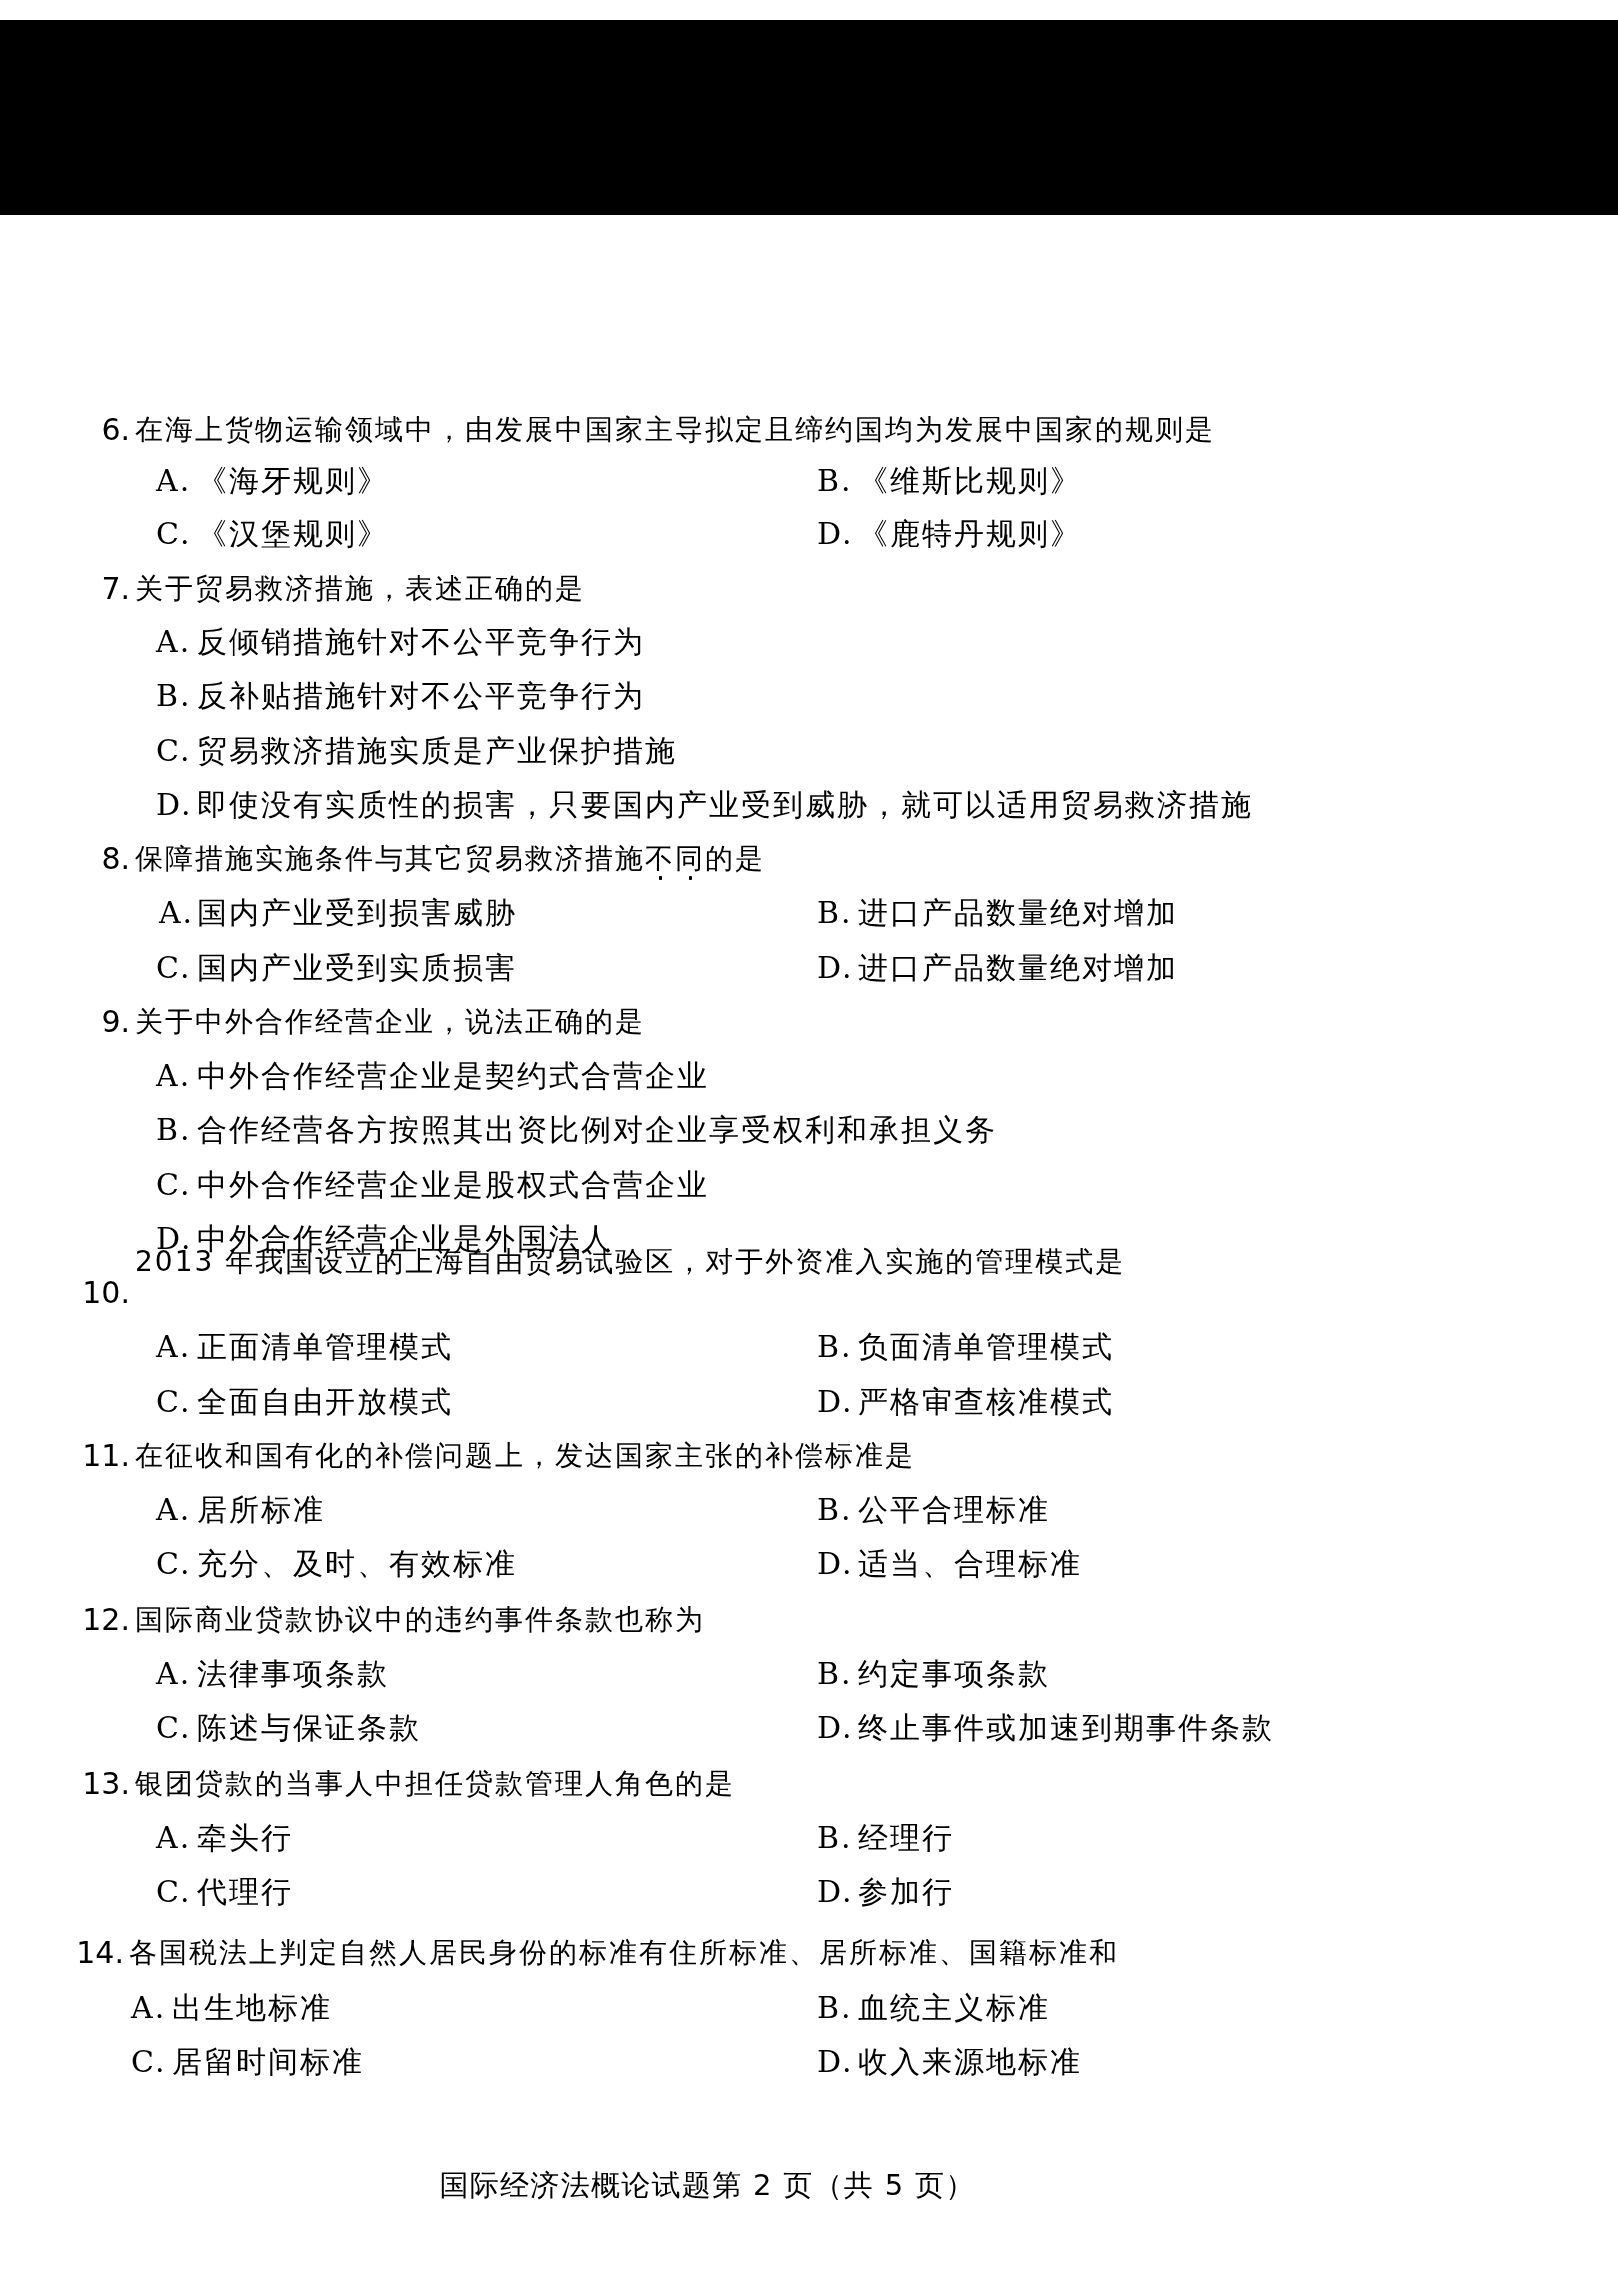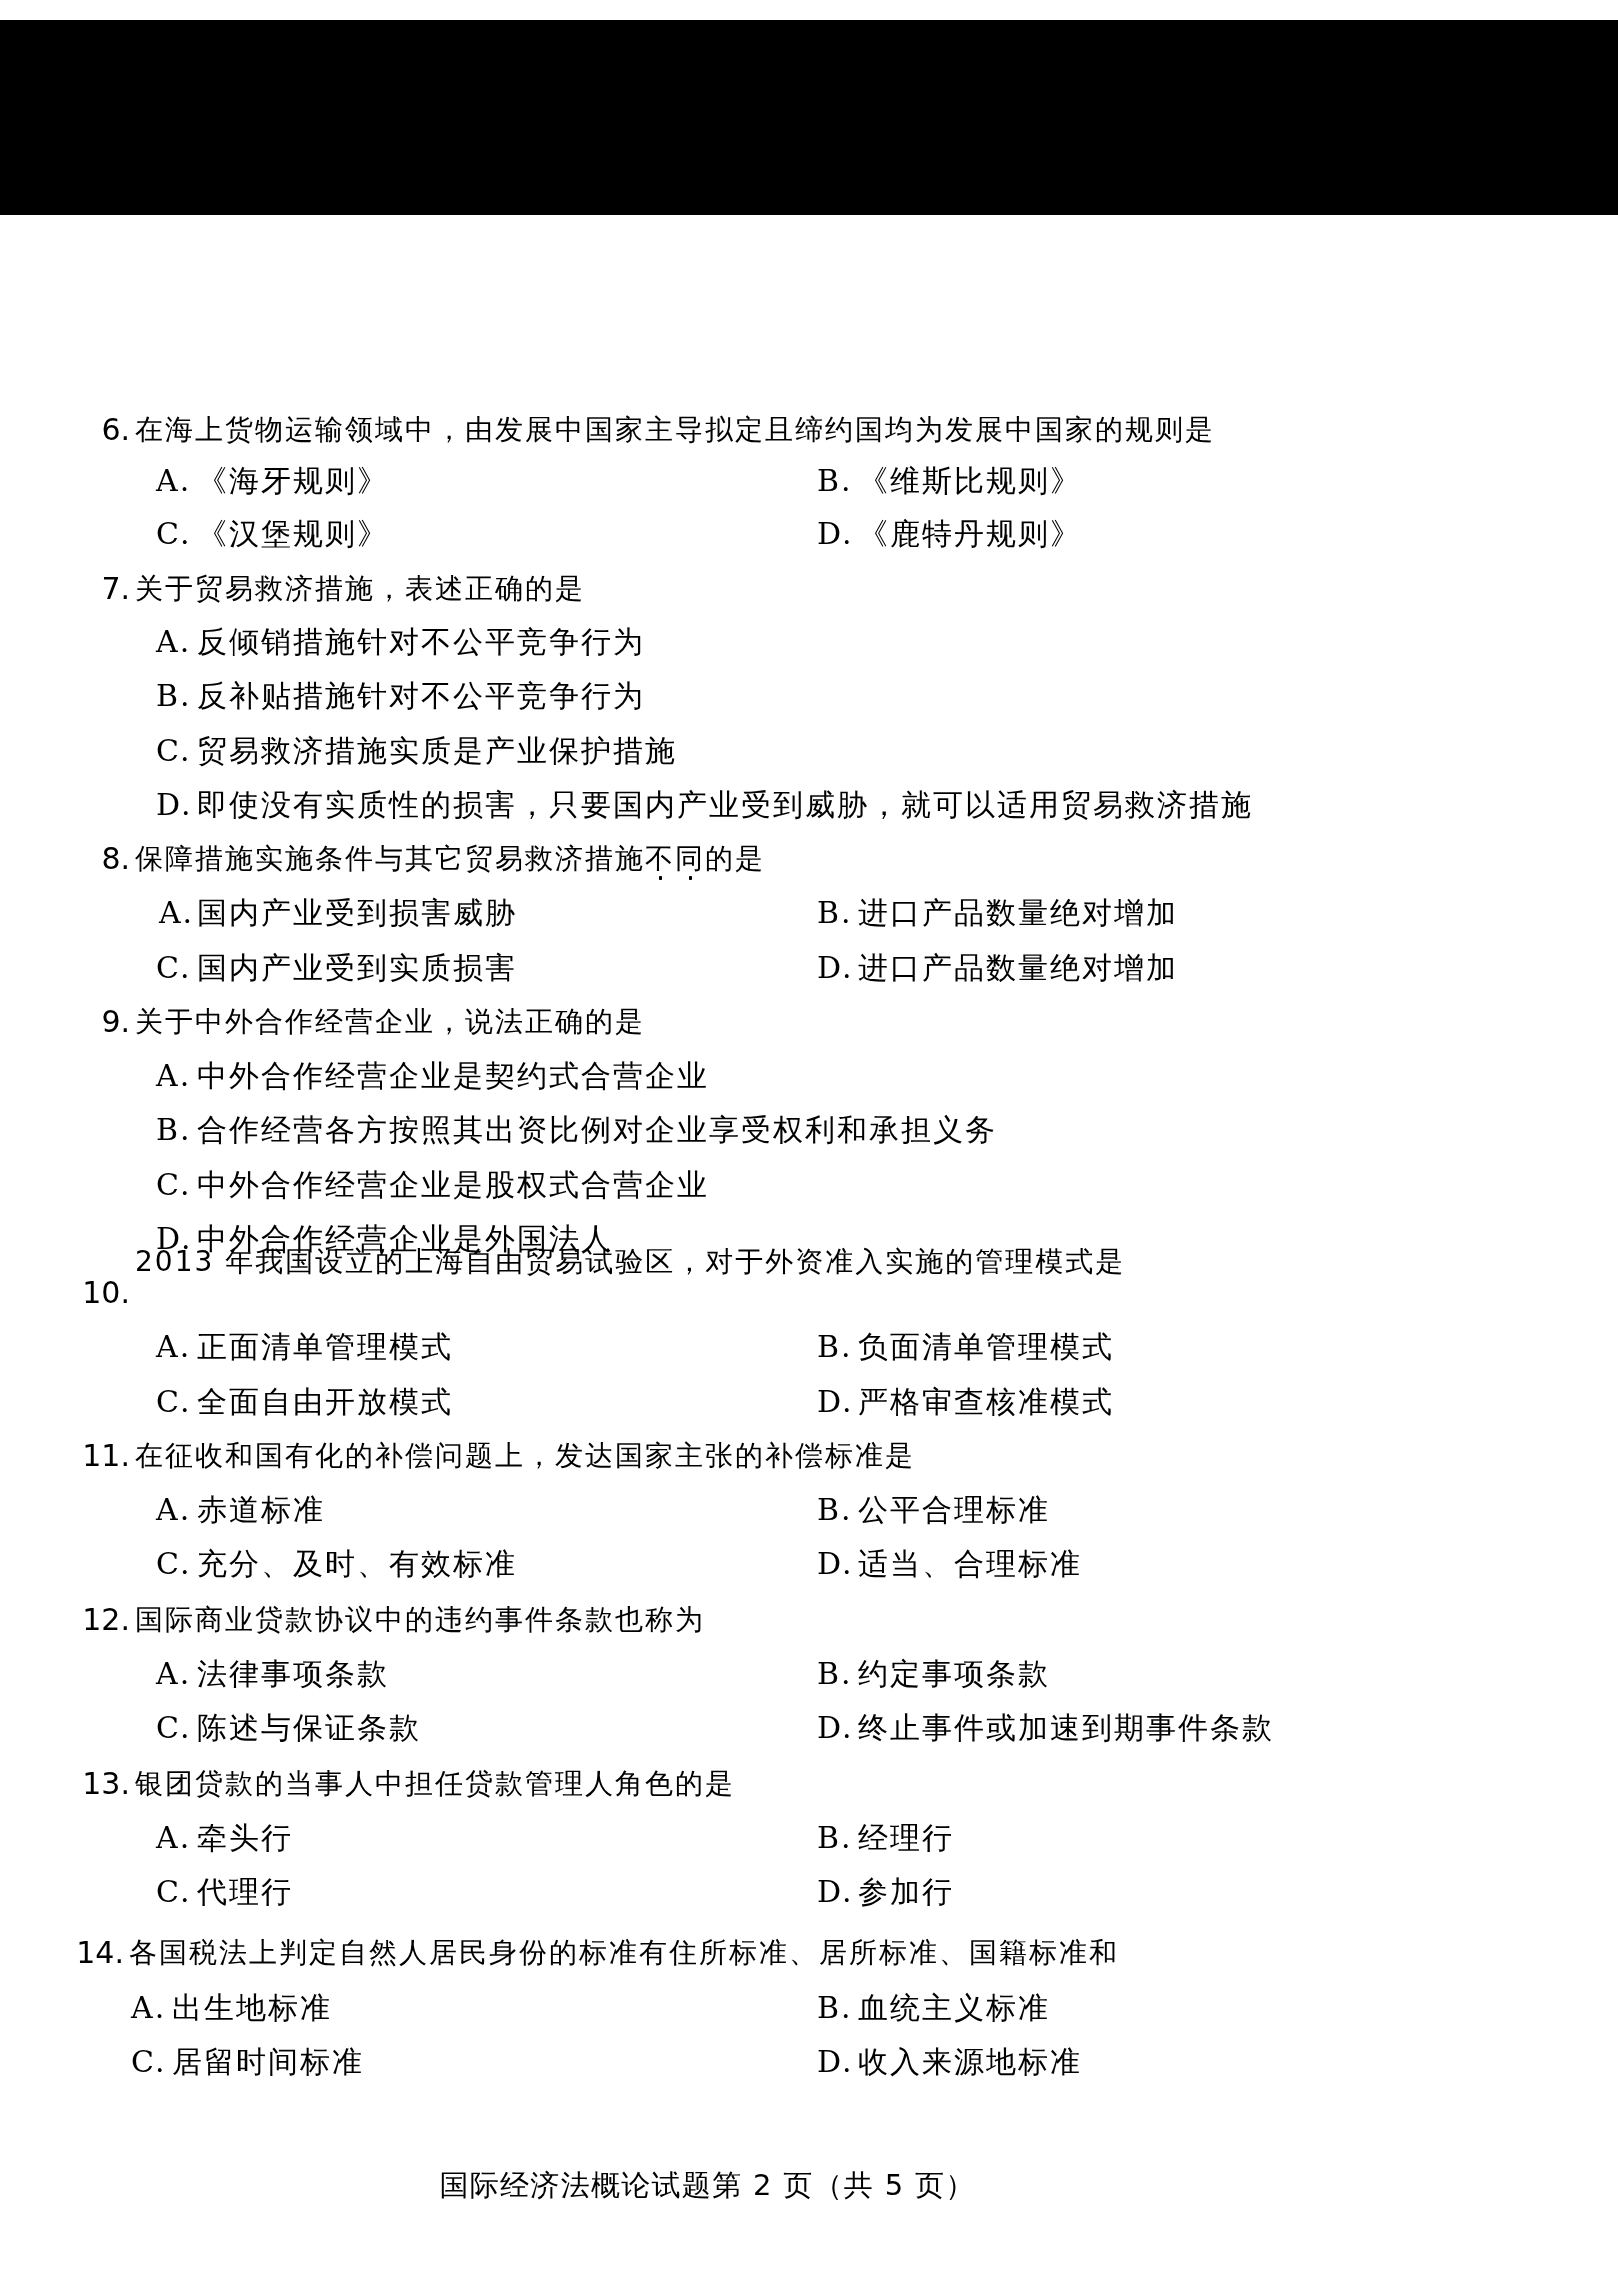--- a/index.html
+++ b/index.html
@@ -137,21 +137,21 @@
     <div class="qtext" style="top:1242px;">2013 年我国设立的上海自由贸易试验区，对于外资准入实施的管理模式是</div>
     <div class="opt col-left" style="top:1327px;"><span class="letter">A.</span><span>正面清单管理模式</span></div>
     <div class="opt col-right" style="top:1327px;"><span class="letter">B.</span><span>负面清单管理模式</span></div>
     <div class="opt col-left" style="top:1382px;"><span class="letter">C.</span><span>全面自由开放模式</span></div>
     <div class="opt col-right" style="top:1382px;"><span class="letter">D.</span><span>严格审查核准模式</span></div>
   </div>
 
   <div>
     <div class="qnum" style="left:65px; top:1436px;">11.</div>
     <div class="qtext" style="top:1436px;">在征收和国有化的补偿问题上，发达国家主张的补偿标准是</div>
-    <div class="opt col-left" style="top:1490px;"><span class="letter">A.</span><span>赤道标准</span></div>
+    <div class="opt col-left" style="top:1490px;"><span class="letter">A.</span><span>居所标准</span></div>
     <div class="opt col-right" style="top:1490px;"><span class="letter">B.</span><span>公平合理标准</span></div>
     <div class="opt col-left" style="top:1544px;"><span class="letter">C.</span><span>充分、及时、有效标准</span></div>
     <div class="opt col-right" style="top:1544px;"><span class="letter">D.</span><span>适当、合理标准</span></div>
   </div>
 
   <div>
     <div class="qnum" style="left:65px; top:1600px;">12.</div>
     <div class="qtext" style="top:1600px;">国际商业贷款协议中的违约事件条款也称为</div>
     <div class="opt col-left" style="top:1654px;"><span class="letter">A.</span><span>法律事项条款</span></div>
     <div class="opt col-right" style="top:1654px;"><span class="letter">B.</span><span>约定事项条款</span></div>

